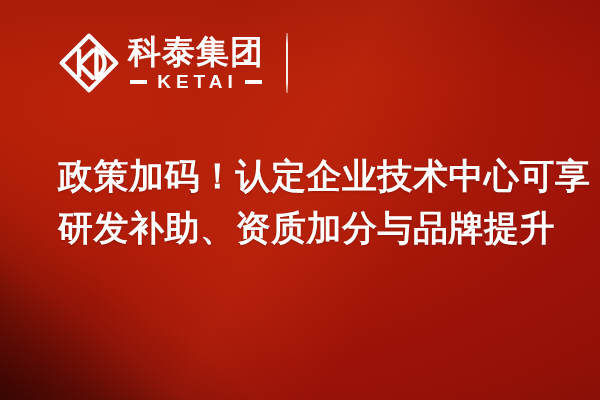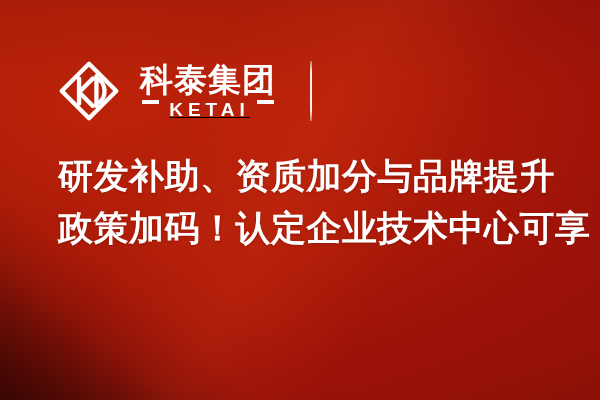--- a/index.html
+++ b/index.html
@@ -55,25 +55,24 @@
   }
   .bg-top-dark {
     background:
       linear-gradient(180deg, rgba(0,0,0,0.05) 0%, rgba(0,0,0,0) 22%);
   }
 
   
   .header {
     position: absolute;
     left: 58px;
-    top: 52px;
+    top: 24px;
     display: flex;
     align-items: center;
     height: 78px;
-    gap: 12px;
   }
 
   .logo-mark {
     width: 62px;
     height: 62px;
     flex: 0 0 auto;
     display: block;
   }
 
   .logo-wordmark {
@@ -88,24 +87,24 @@
     font-weight: 700;
     font-size: 33px;
     line-height: 36px;
     letter-spacing: 1px;
     color: #ffffff;
     white-space: nowrap;
   }
 
   .logo-latin-row {
     display: flex;
+    align-items: center;
     justify-content: center;
     margin-top: 2px;
     width: 100%;
-    text-decoration: underline;
   }
   .logo-rule {
     height: 4px;
     width: 17px;
     background: #ffffff;
     flex: 0 0 auto;
   }
   .logo-latin {
     font-family: "Liberation Sans", sans-serif;
     font-weight: 700;
@@ -211,17 +210,17 @@
         <span class="logo-rule"></span>
       </div>
     </div>
 
     <div class="divider"></div>
 
 
   </div>
 
   <div class="headline">
+    <div class="headline-line">政策加码！认定企业技术中心可享</div>
     <div class="headline-line">研发补助、资质加分与品牌提升</div>
-    <div class="headline-line">政策加码！认定企业技术中心可享</div>
   </div>
 
 </div>
 
 </body></html>

